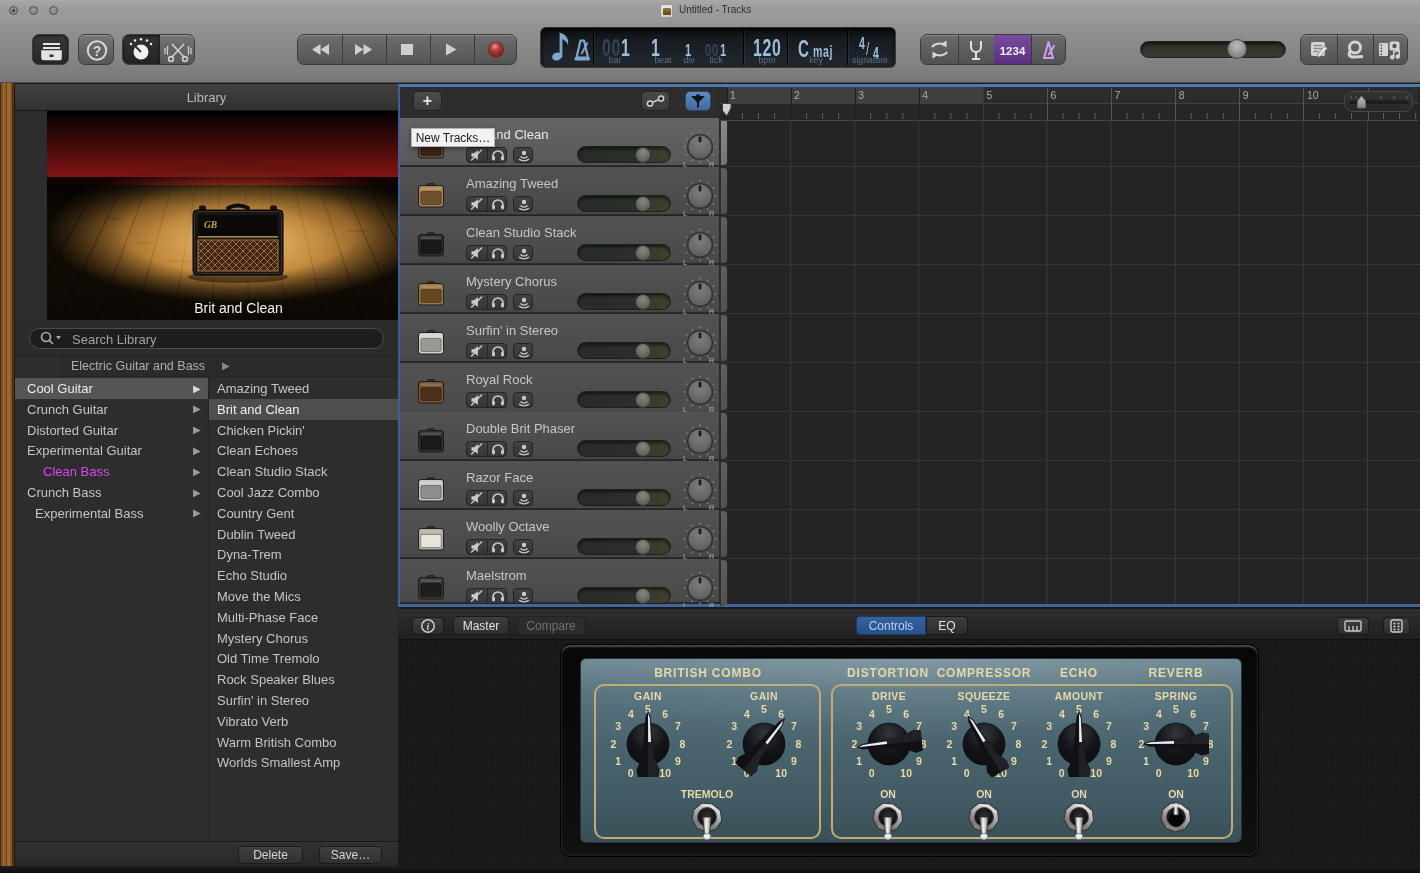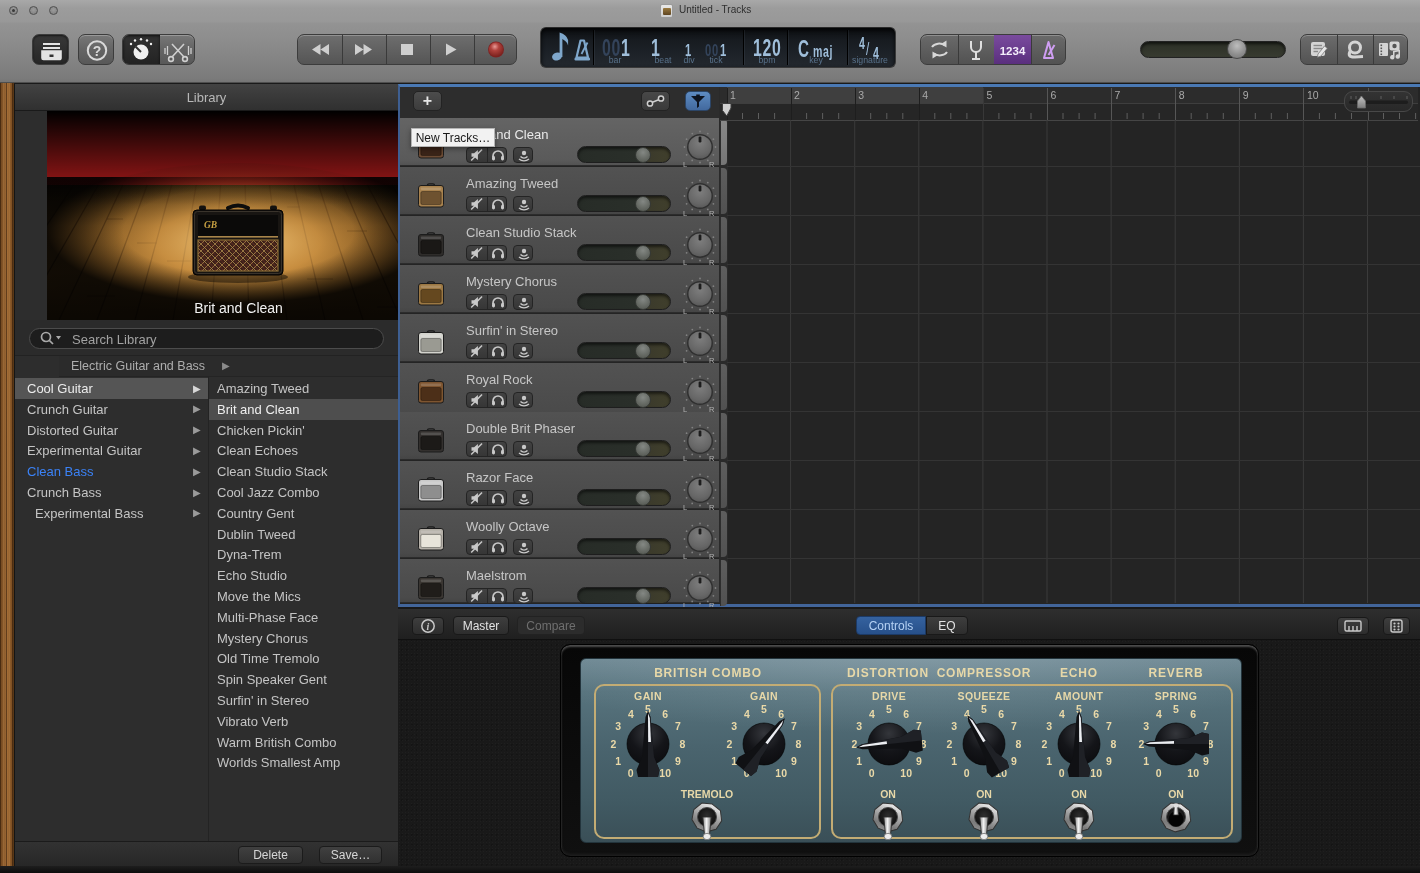--- a/index.html
+++ b/index.html
@@ -335,42 +335,42 @@
 <div class="abs" style="left:193px;top:0;width:1px;height:464px;background:#232323;"></div>
 <div class="abs" style="left:0;top:1.0px;width:193px;height:20.8px;background:#555;"></div>
 <div class="lrow" style="left:12px;top:4.0px;color:#ececec;">Cool Guitar</div>
 <div class="lrow" style="left:178px;top:5.5px;font-size:10px;color:#d8d8d8;">▶</div>
 <div class="lrow" style="left:12px;top:24.8px;color:#c4c4c4;">Crunch Guitar</div>
 <div class="lrow" style="left:178px;top:26.3px;font-size:10px;color:#9a9a9a;">▶</div>
 <div class="lrow" style="left:12px;top:45.6px;color:#c4c4c4;">Distorted Guitar</div>
 <div class="lrow" style="left:178px;top:47.1px;font-size:10px;color:#9a9a9a;">▶</div>
 <div class="lrow" style="left:12px;top:66.4px;color:#c4c4c4;">Experimental Guitar</div>
 <div class="lrow" style="left:178px;top:67.9px;font-size:10px;color:#9a9a9a;">▶</div>
-<div class="lrow" style="left:12px;top:87.2px;color:#3b82f6;">Clean Bass</div>
+<div class="lrow" style="left:28px;top:87.2px;color:#d946ef;">Clean Bass</div>
 <div class="lrow" style="left:178px;top:88.7px;font-size:10px;color:#9a9a9a;">▶</div>
 <div class="lrow" style="left:12px;top:108.0px;color:#c4c4c4;">Crunch Bass</div>
 <div class="lrow" style="left:178px;top:109.5px;font-size:10px;color:#9a9a9a;">▶</div>
 <div class="lrow" style="left:20px;top:128.8px;color:#c4c4c4;">Experimental Bass</div>
 <div class="lrow" style="left:178px;top:130.3px;font-size:10px;color:#9a9a9a;">▶</div>
 <div class="lrow" style="left:202px;top:4.0px;color:#c4c4c4;">Amazing Tweed</div>
 <div class="abs" style="left:194px;top:21.8px;width:189px;height:20.8px;background:#4e4e4e;"></div>
 <div class="lrow" style="left:202px;top:24.8px;color:#efefef;">Brit and Clean</div>
 <div class="lrow" style="left:202px;top:45.6px;color:#c4c4c4;">Chicken Pickin'</div>
 <div class="lrow" style="left:202px;top:66.4px;color:#c4c4c4;">Clean Echoes</div>
 <div class="lrow" style="left:202px;top:87.2px;color:#c4c4c4;">Clean Studio Stack</div>
 <div class="lrow" style="left:202px;top:108.0px;color:#c4c4c4;">Cool Jazz Combo</div>
 <div class="lrow" style="left:202px;top:128.8px;color:#c4c4c4;">Country Gent</div>
 <div class="lrow" style="left:202px;top:149.6px;color:#c4c4c4;">Dublin Tweed</div>
 <div class="lrow" style="left:202px;top:170.4px;color:#c4c4c4;">Dyna-Trem</div>
 <div class="lrow" style="left:202px;top:191.2px;color:#c4c4c4;">Echo Studio</div>
 <div class="lrow" style="left:202px;top:212.0px;color:#c4c4c4;">Move the Mics</div>
 <div class="lrow" style="left:202px;top:232.8px;color:#c4c4c4;">Multi-Phase Face</div>
 <div class="lrow" style="left:202px;top:253.6px;color:#c4c4c4;">Mystery Chorus</div>
 <div class="lrow" style="left:202px;top:274.4px;color:#c4c4c4;">Old Time Tremolo</div>
-<div class="lrow" style="left:202px;top:295.2px;color:#c4c4c4;">Spin Speaker Gent</div>
+<div class="lrow" style="left:202px;top:295.2px;color:#c4c4c4;">Rock Speaker Blues</div>
 <div class="lrow" style="left:202px;top:316.0px;color:#c4c4c4;">Surfin' in Stereo</div>
 <div class="lrow" style="left:202px;top:336.8px;color:#c4c4c4;">Vibrato Verb</div>
 <div class="lrow" style="left:202px;top:357.6px;color:#c4c4c4;">Warm British Combo</div>
 <div class="lrow" style="left:202px;top:378.4px;color:#c4c4c4;">Worlds Smallest Amp</div>
 </div>
 <div class="abs" style="left:0;top:757px;width:383px;height:25px;background:linear-gradient(180deg,#323232,#272727);border-top:1px solid #1b1b1b;">
         <div class="bbtn" style="left:223px;top:4px;width:65px;height:18px;line-height:17px;">Delete</div>
         <div class="bbtn" style="left:304px;top:4px;width:63px;height:18px;line-height:17px;">Save…</div>
       </div>
 </div>

